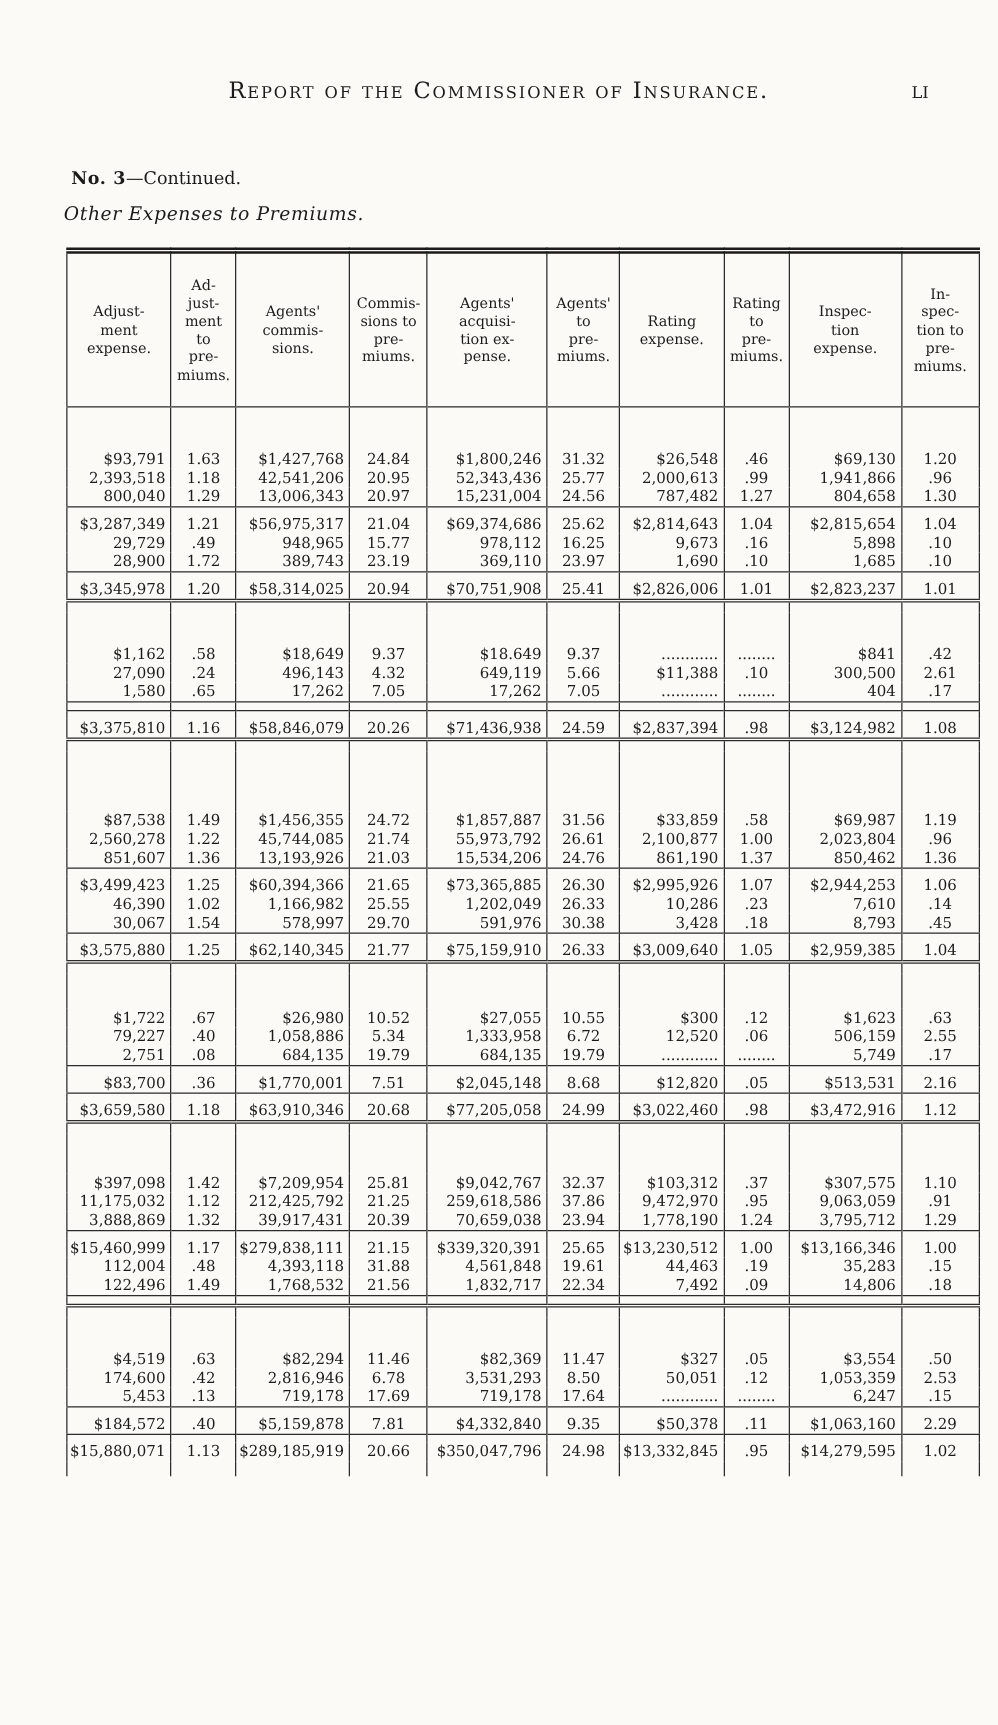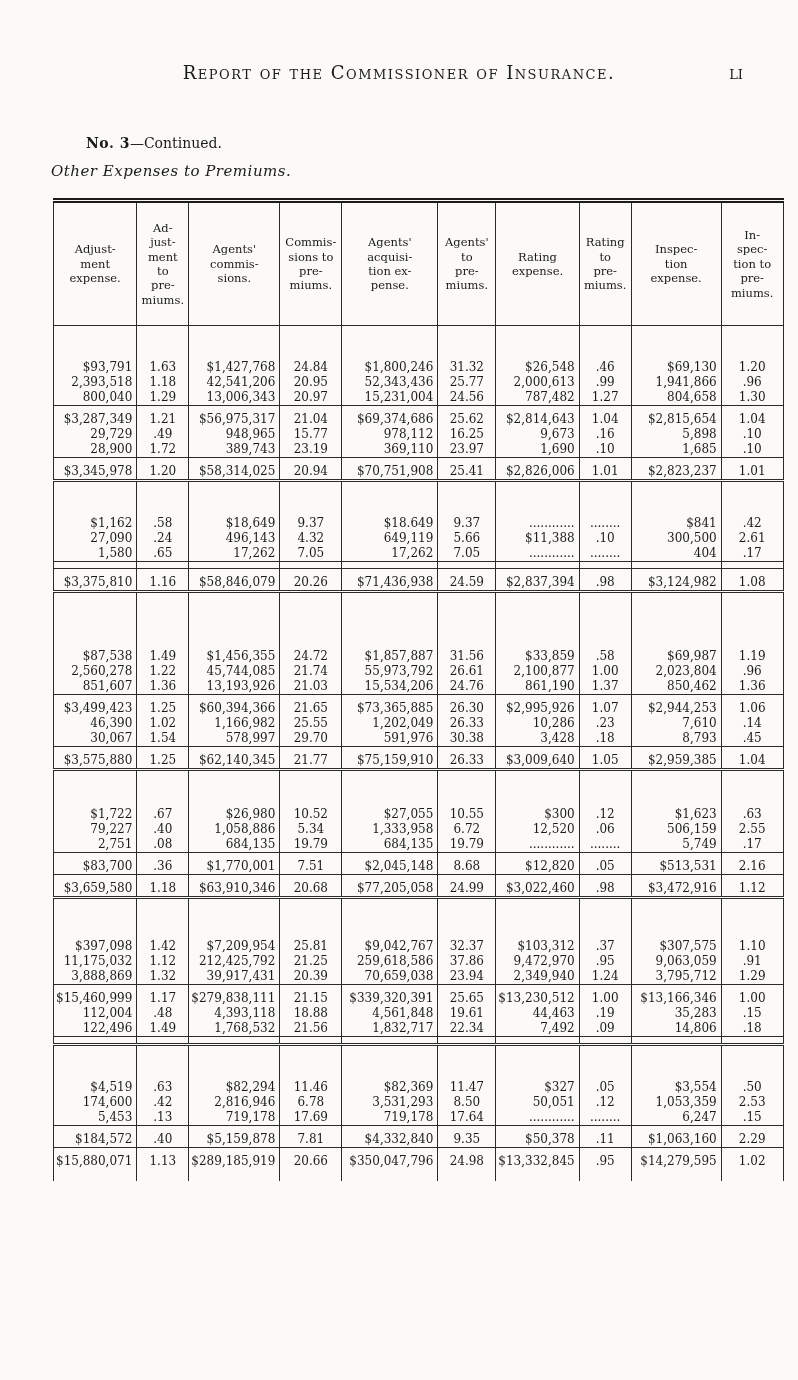--- a/index.html
+++ b/index.html
@@ -17,21 +17,21 @@
   }
   .page-title{
     font-variant:small-caps;
     font-size:18px;letter-spacing:1.5px;
     text-align:center;
   }
   .page-number{
     position:absolute;top:62px;right:55px;
     font-variant:small-caps;font-size:18px;
   }
-  .table-caption{position:absolute;left:57px;top:135px;font-size:14px;margin-left:29px;}
+  .table-caption{position:absolute;left:57px;top:135px;font-size:14px;}
   .table-caption .no{font-weight:bold;letter-spacing:.5px;}
   .table-subtitle{
     position:absolute;left:51px;top:162px;
     font-style:italic;font-size:15px;letter-spacing:.5px;
   }
   .insurance-table{
     position:absolute;left:53px;top:198px;
     border-collapse:collapse;
     border-top:5px double #1b1b1b;
     border-left:1px solid #2b2b2b;
@@ -636,21 +636,21 @@
           <td class="amount">9,063,059</td>
           <td class="ratio">.91</td>
         </tr>
         <tr>
           <td class="amount">3,888,869</td>
           <td class="ratio">1.32</td>
           <td class="amount">39,917,431</td>
           <td class="ratio">20.39</td>
           <td class="amount">70,659,038</td>
           <td class="ratio">23.94</td>
-          <td class="amount">2,349,940</td>
+          <td class="amount">1,778,190</td>
           <td class="ratio">1.24</td>
           <td class="amount">3,795,712</td>
           <td class="ratio">1.29</td>
         </tr>
         <tr class="rule-row">
           <td></td>
           <td></td>
           <td></td>
           <td></td>
           <td></td>
@@ -669,21 +669,21 @@
           <td class="ratio">25.65</td>
           <td class="amount">$13,230,512</td>
           <td class="ratio">1.00</td>
           <td class="amount">$13,166,346</td>
           <td class="ratio">1.00</td>
         </tr>
         <tr>
           <td class="amount">112,004</td>
           <td class="ratio">.48</td>
           <td class="amount">4,393,118</td>
-          <td class="ratio">18.88</td>
+          <td class="ratio">31.88</td>
           <td class="amount">4,561,848</td>
           <td class="ratio">19.61</td>
           <td class="amount">44,463</td>
           <td class="ratio">.19</td>
           <td class="amount">35,283</td>
           <td class="ratio">.15</td>
         </tr>
         <tr>
           <td class="amount">122,496</td>
           <td class="ratio">1.49</td>

